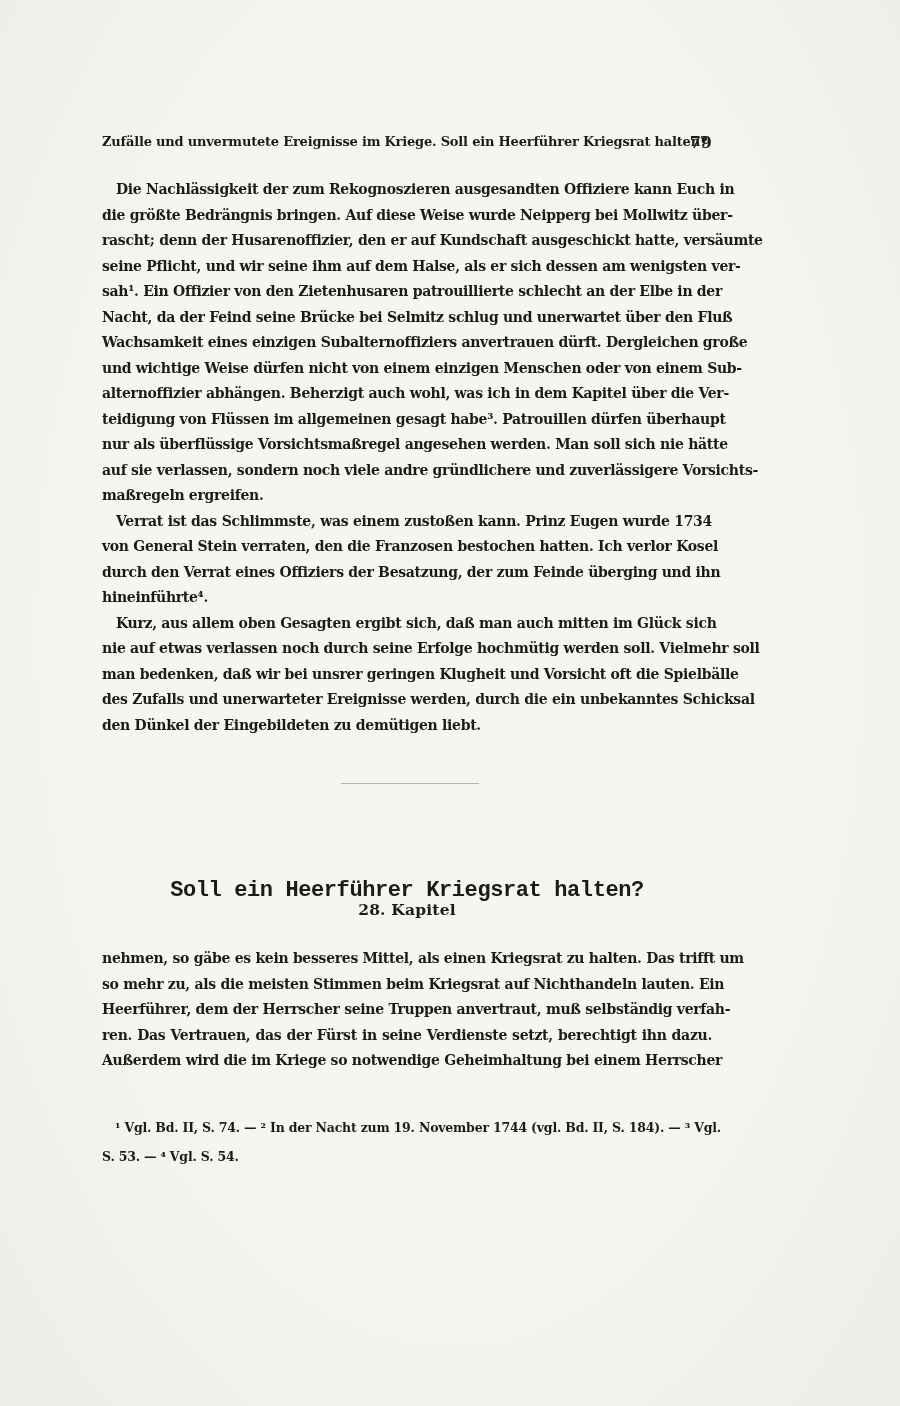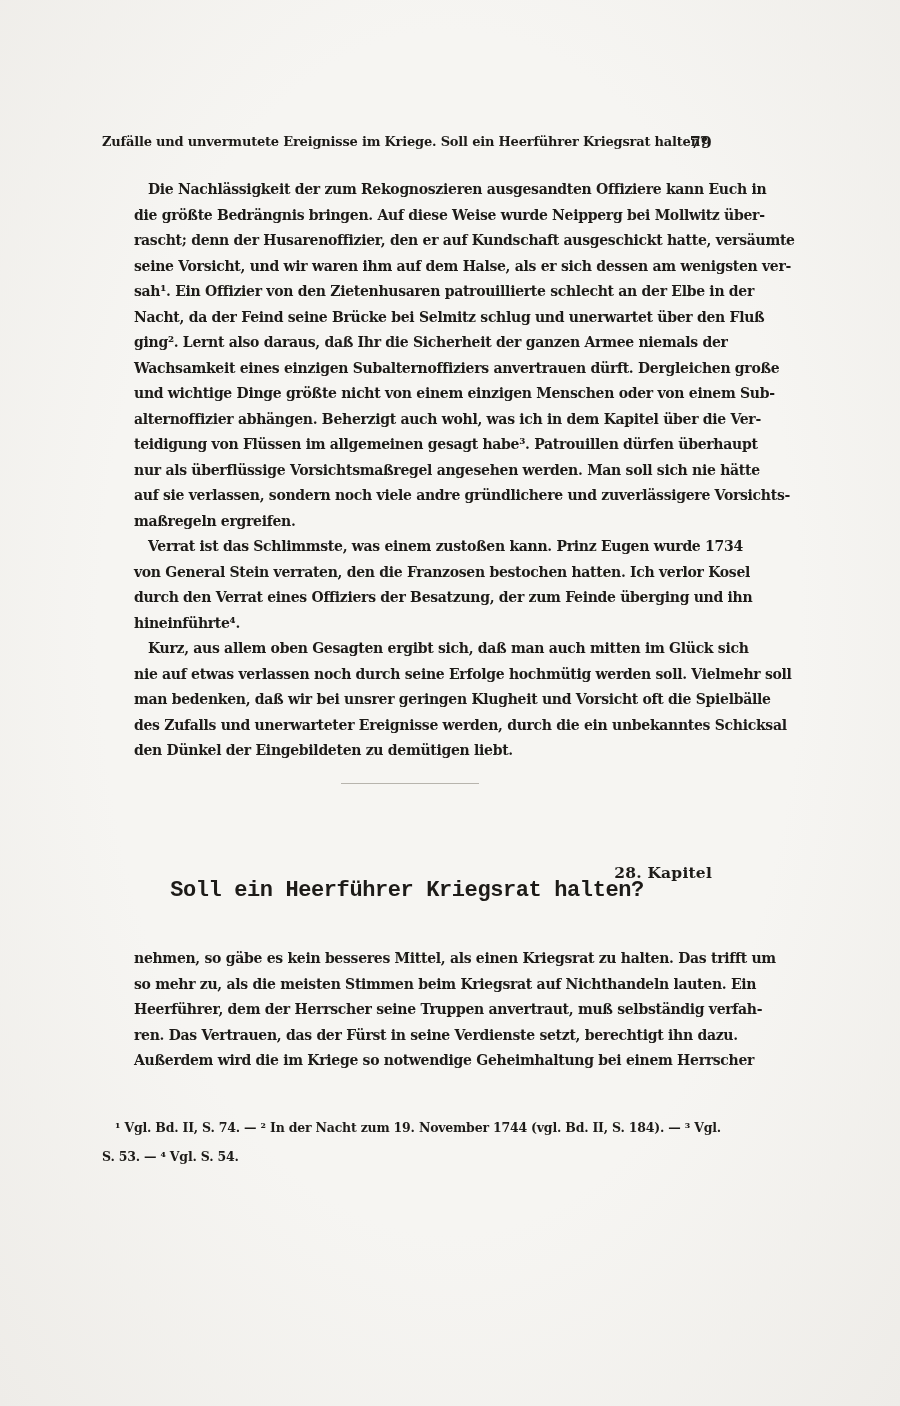--- a/index.html
+++ b/index.html
@@ -43,21 +43,20 @@
     font-size: 14px;
     font-weight: 700;
     letter-spacing: -0.3px;
   }
   .text-block .line {
     height: 25.5px;
     line-height: 25.5px;
     white-space: nowrap;
     text-align: justify;
     text-align-last: justify;
-    margin-left: 32px;
   }
   .text-block .line.last {
     text-align: center;
     text-align-last: left;
   }
   .text-block .line.indent { text-indent: 14px; }
 
   #main-body   { top: 177px; }
   #chapter-par { top: 946px; }
 
@@ -65,23 +64,23 @@
   .divider {
     position: absolute;
     left: 341px; top: 783px;
     width: 138px; height: 1px;
     background: #b7b4ad;
   }
 
   
   .chapter-label {
     position: absolute;
-    left: 102px; top: 863px;
+    left: 102px; top: 900px;
     width: 610px;
-    text-align: right;
+    text-align: center;
     font-size: 15.5px;
     font-weight: 700;
     letter-spacing: 0.2px;
   }
   .chapter-title {
     position: absolute;
     left: 102px; top: 878px;
     width: 610px;
     margin: 0;
     text-align: center;
@@ -118,26 +117,25 @@
   <header class="running-head">
     <div class="rh-title">Zufälle und unvermutete Ereignisse im Kriege. Soll ein Heerführer Kriegsrat halten?</div>
     <div class="rh-number">79</div>
   </header>
 
   <main id="main-body" class="text-block">
     <div class="paragraph">
         <div class="line indent">Die Nachlässigkeit der zum Rekognoszieren ausgesandten Offiziere kann Euch in</div>
         <div class="line">die größte Bedrängnis bringen. Auf diese Weise wurde Neipperg bei Mollwitz über-</div>
         <div class="line">rascht; denn der Husarenoffizier, den er auf Kundschaft ausgeschickt hatte, versäumte</div>
-        <div class="line">seine Vorsicht, und wir waren ihm auf dem Halse, als er sich dessen am wenigsten ver-</div>
+        <div class="line">seine Pflicht, und wir seine ihm auf dem Halse, als er sich dessen am wenigsten ver-</div>
         <div class="line">sah¹. Ein Offizier von den Zietenhusaren patrouillierte schlecht an der Elbe in der</div>
         <div class="line">Nacht, da der Feind seine Brücke bei Selmitz schlug und unerwartet über den Fluß</div>
-        <div class="line">ging². Lernt also daraus, daß Ihr die Sicherheit der ganzen Armee niemals der</div>
         <div class="line">Wachsamkeit eines einzigen Subalternoffiziers anvertrauen dürft. Dergleichen große</div>
-        <div class="line">und wichtige Dinge größte nicht von einem einzigen Menschen oder von einem Sub-</div>
+        <div class="line">und wichtige Weise dürfen nicht von einem einzigen Menschen oder von einem Sub-</div>
         <div class="line">alternoffizier abhängen. Beherzigt auch wohl, was ich in dem Kapitel über die Ver-</div>
         <div class="line">teidigung von Flüssen im allgemeinen gesagt habe³. Patrouillen dürfen überhaupt</div>
         <div class="line">nur als überflüssige Vorsichtsmaßregel angesehen werden. Man soll sich nie hätte</div>
         <div class="line">auf sie verlassen, sondern noch viele andre gründlichere und zuverlässigere Vorsichts-</div>
         <div class="line last">maßregeln ergreifen.</div>
       </div>
     <div class="paragraph">
         <div class="line indent">Verrat ist das Schlimmste, was einem zustoßen kann. Prinz Eugen wurde 1734</div>
         <div class="line">von General Stein verraten, den die Franzosen bestochen hatten. Ich verlor Kosel</div>
         <div class="line">durch den Verrat eines Offiziers der Besatzung, der zum Feinde überging und ihn</div>

